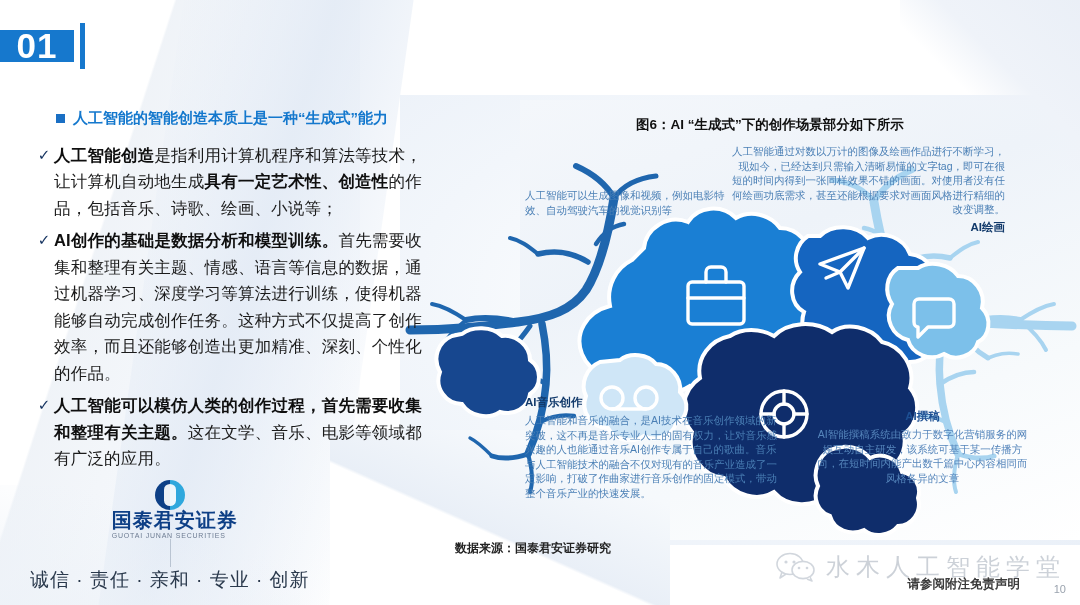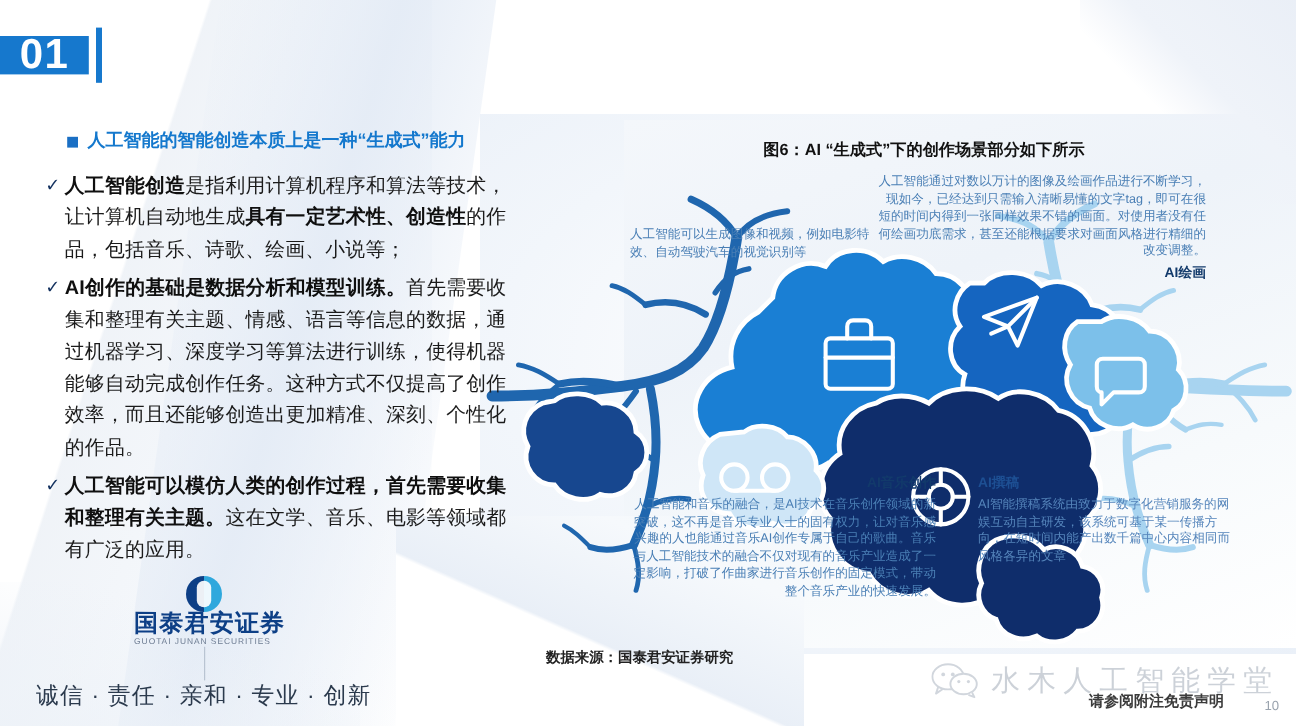--- a/index.html
+++ b/index.html
@@ -89,25 +89,25 @@
   .lbl .lbl-body{font-size:10.5px;line-height:14.6px;}
 
   #lbl-cv{left:125px;top:48px;width:215px;text-align:left;}
   #lbl-cv .lbl-title{color:#123a6b;}
   #lbl-cv .lbl-body{color:#4a7fb5;}
 
   #lbl-paint{left:330px;top:4px;width:275px;text-align:right;}
   #lbl-paint .lbl-body{color:#4a7fb5;}
   #lbl-paint .lbl-title{color:#123a6b;margin-top:3px;margin-bottom:0;}
 
-  #lbl-music{left:125px;top:255px;width:255px;text-align:right;}
+  #lbl-music{left:125px;top:255px;width:255px;text-align:left;}
   #lbl-music .lbl-title{color:#123a6b;}
   #lbl-music .lbl-body{color:#4a7fb5;}
 
-  #lbl-write{left:415px;top:255px;width:215px;text-align:left;}
+  #lbl-write{left:415px;top:269px;width:215px;text-align:center;}
   #lbl-write .lbl-title{color:#1d4f93;}
   #lbl-write .lbl-body{color:#5585bb;}
 
   
   .source-note{
     position:absolute;left:455px;top:540px;color:#222;font-size:12px;font-weight:700;z-index:6;
   }
 
   
   .footer{position:absolute;left:0;bottom:0;width:1080px;height:60px;z-index:6;}

